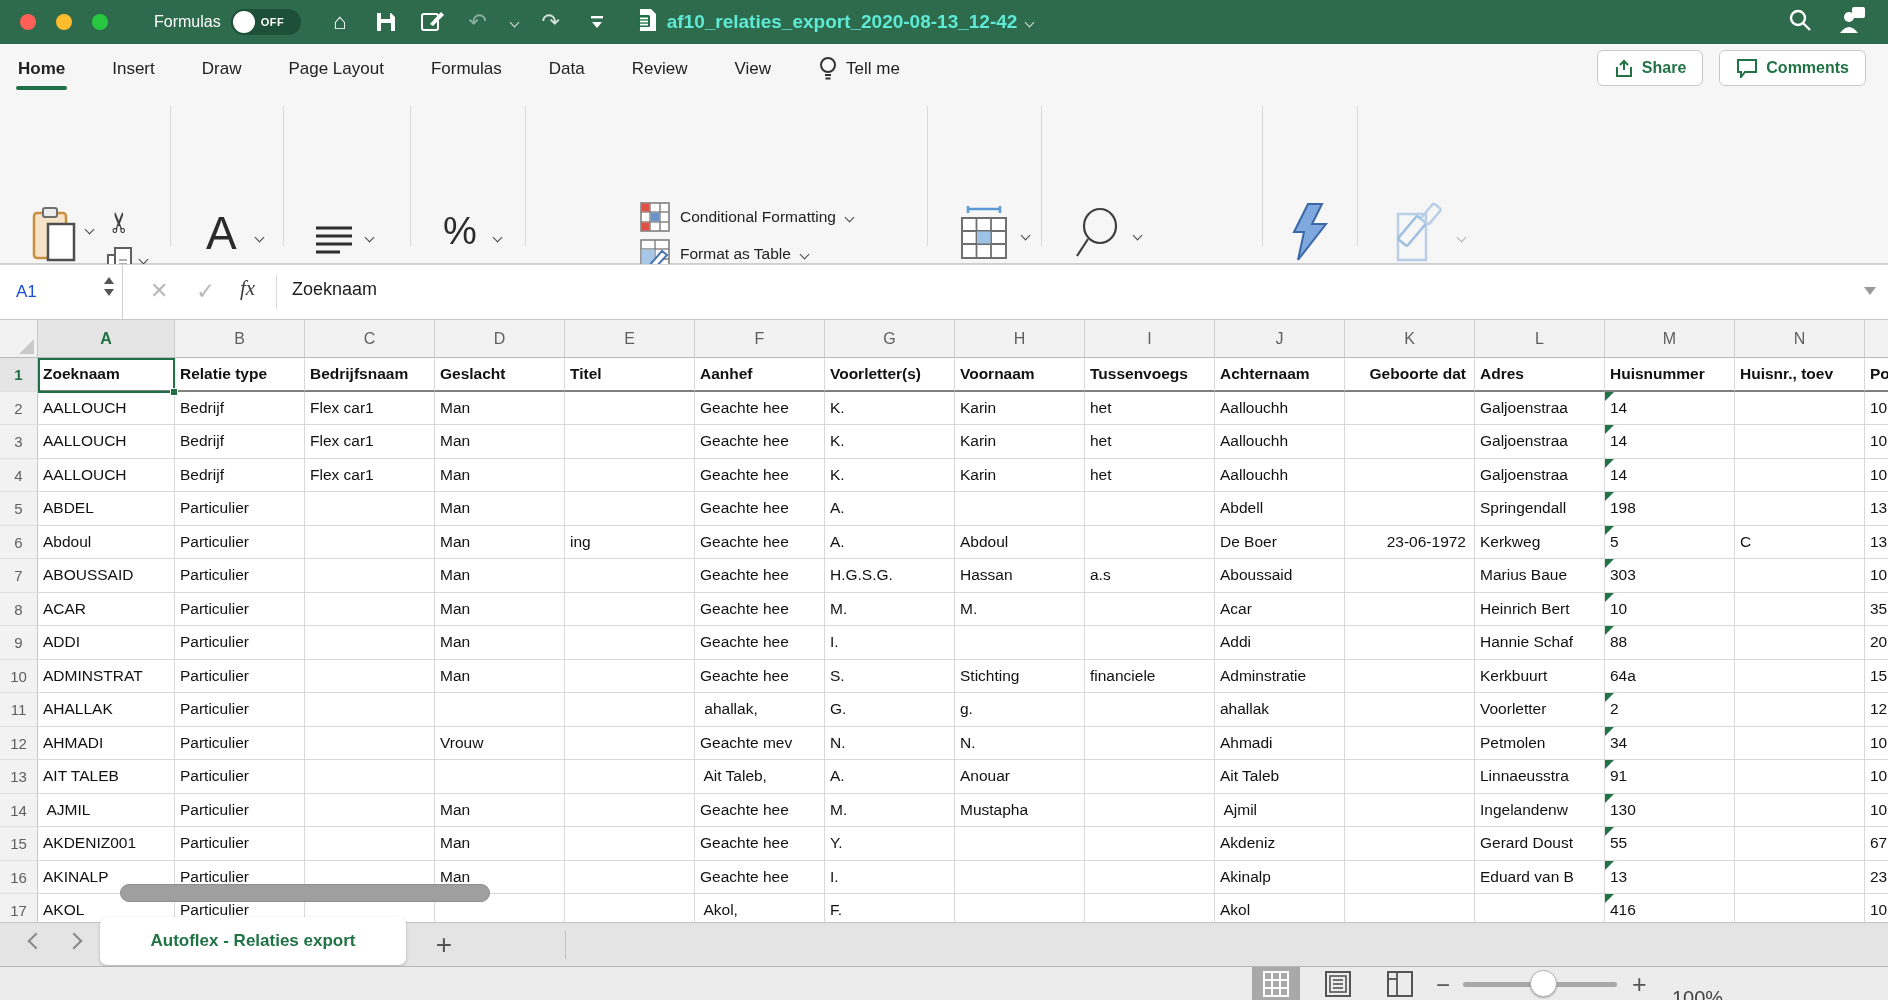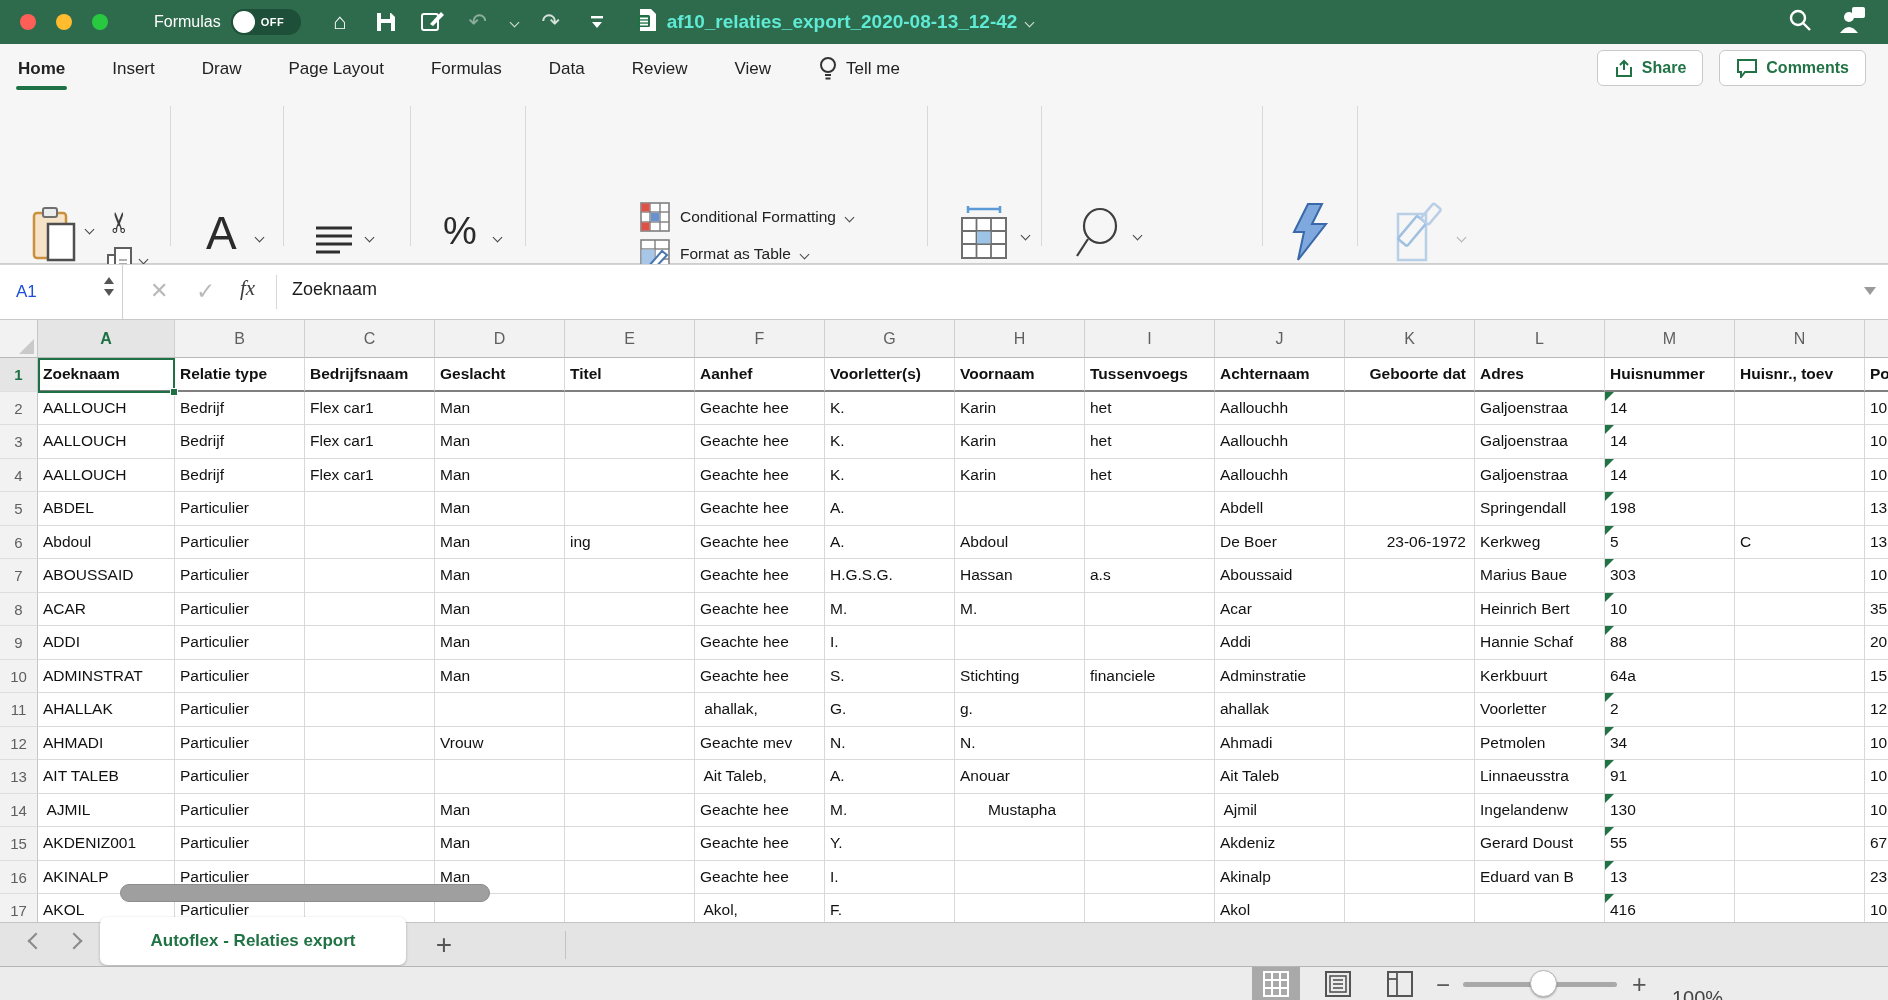--- a/index.html
+++ b/index.html
@@ -616,21 +616,21 @@
         </div>
         <div class="grow">
           <div class="rownum">14</div>
           <div class="cell" style="width: 137px;"> AJMIL</div>
           <div class="cell" style="width: 130px;">Particulier</div>
           <div class="cell" style="width: 130px;"></div>
           <div class="cell" style="width: 130px;">Man</div>
           <div class="cell" style="width: 130px;"></div>
           <div class="cell" style="width: 130px;">Geachte hee</div>
           <div class="cell" style="width: 130px;">M.</div>
-          <div class="cell" style="width: 130px; text-align: center;">Mustapha</div>
+          <div class="cell" style="width: 130px;">Mustapha</div>
           <div class="cell" style="width: 130px;"></div>
           <div class="cell" style="width: 130px;"> Ajmil</div>
           <div class="cell" style="width: 130px;"></div>
           <div class="cell" style="width: 130px;">Ingelandenw</div>
           <div class="cell" style="width: 130px;"><span class="tri"></span>130</div>
           <div class="cell" style="width: 130px;"></div>
           <div class="cell" style="width: 27px;">10</div>
         </div>
         <div class="grow">
           <div class="rownum">15</div>

